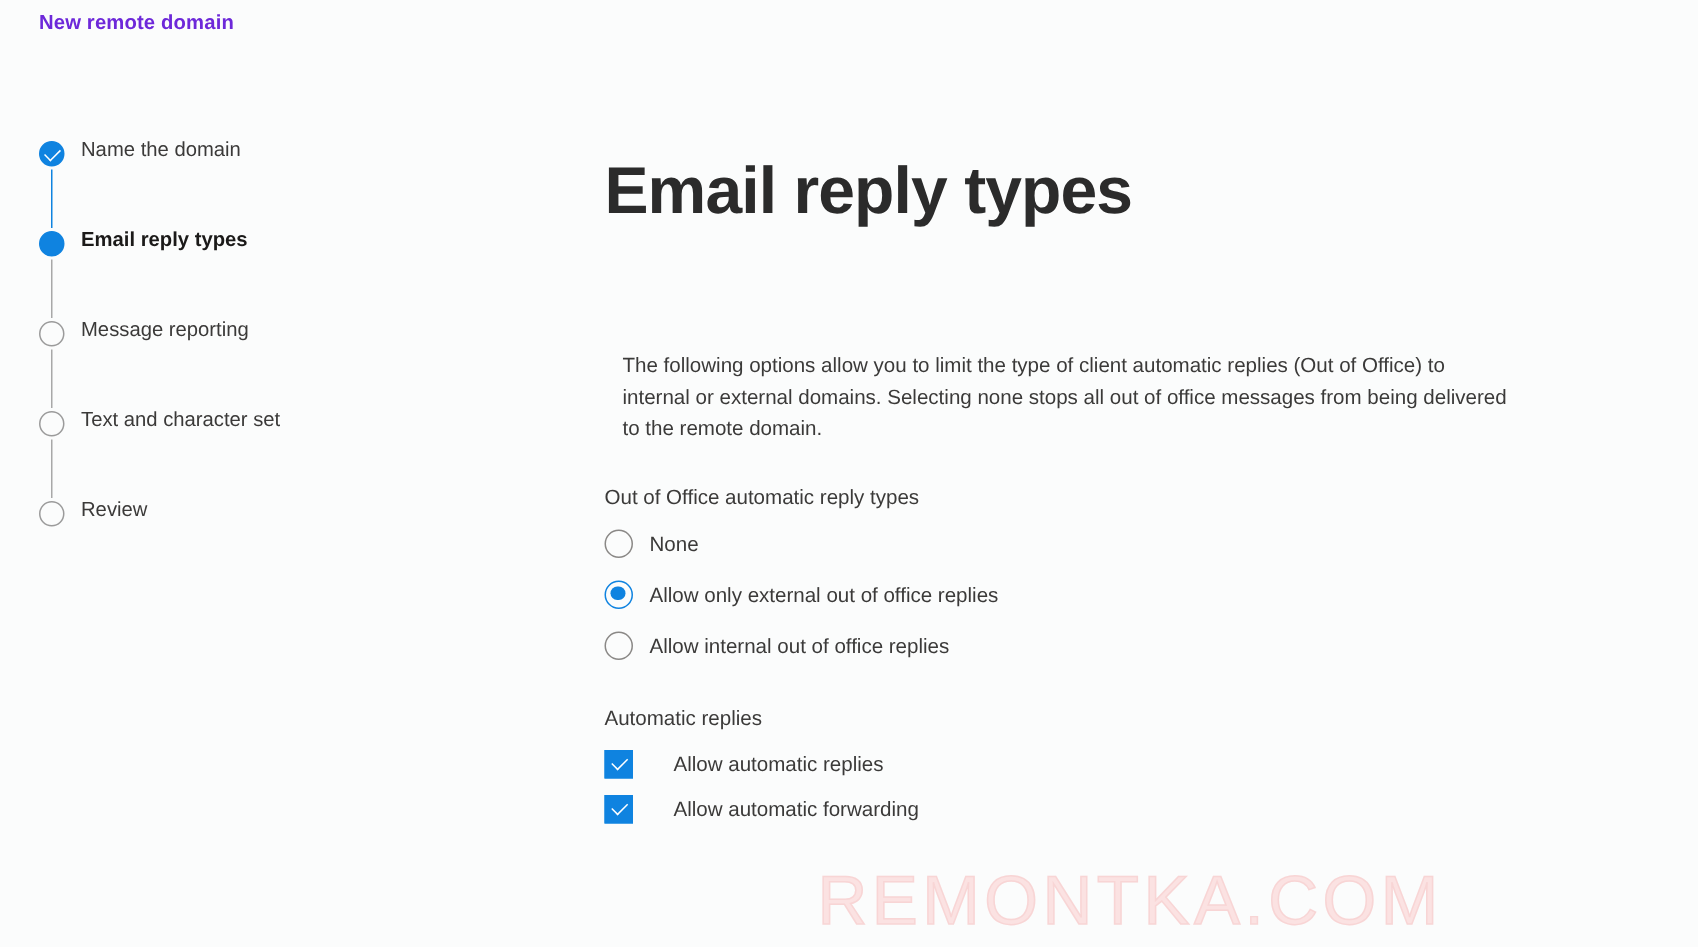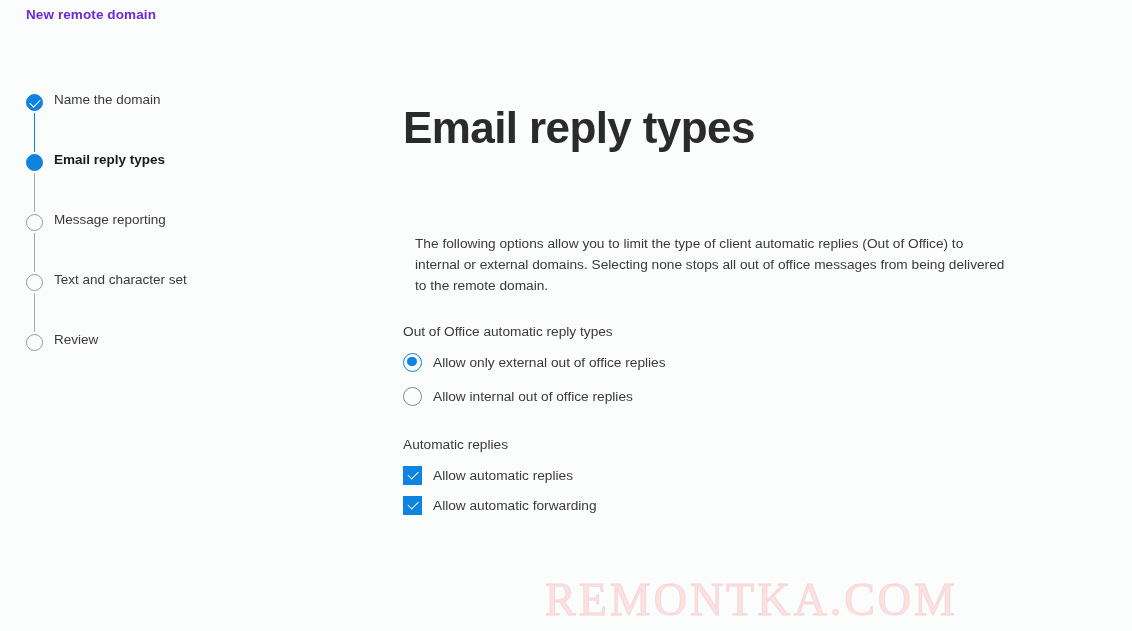--- a/index.html
+++ b/index.html
@@ -186,29 +186,29 @@
     top: 4.3px;
     width: 9px;
     height: 4.6px;
     border-left: 1.6px solid #ffffff;
     border-bottom: 1.6px solid #ffffff;
     transform: rotate(-45deg);
   }
   .check-label {
     font-size: 13.7px;
     color: #3b3a39;
-    margin-left: 11px;
+    margin-left: 27px;
   }
 
   
   .watermark {
     position: absolute;
     left: 545px;
     top: 573px;
-    font-family: Liberation Serif, serif;
+    font-family: Liberation Sans, sans-serif;
     font-size: 46px;
     letter-spacing: 3px;
     color: #fbe2e2;
     -webkit-text-stroke: 1px #f8d5d5;
     white-space: nowrap;
     user-select: none;
   }
 </style>
 </head>
 <body>
@@ -252,20 +252,24 @@
 
 <div class="content">
 
   <h1 class="page-heading">Email reply types</h1>
 
   <p class="description">The following options allow you to limit the type of client automatic replies (Out of Office) to internal or external domains. Selecting none stops all out of office messages from being delivered to the remote domain.</p>
 
   <div class="group">
     <div class="group-title">Out of Office automatic reply types</div>
 
+    <div class="option-row">
+      <span class="radio"></span>
+      <span class="option-label">None</span>
+    </div>
 
     <div class="option-row">
       <span class="radio checked"></span>
       <span class="option-label">Allow only external out of office replies</span>
     </div>
 
     <div class="option-row">
       <span class="radio"></span>
       <span class="option-label">Allow internal out of office replies</span>
     </div>

